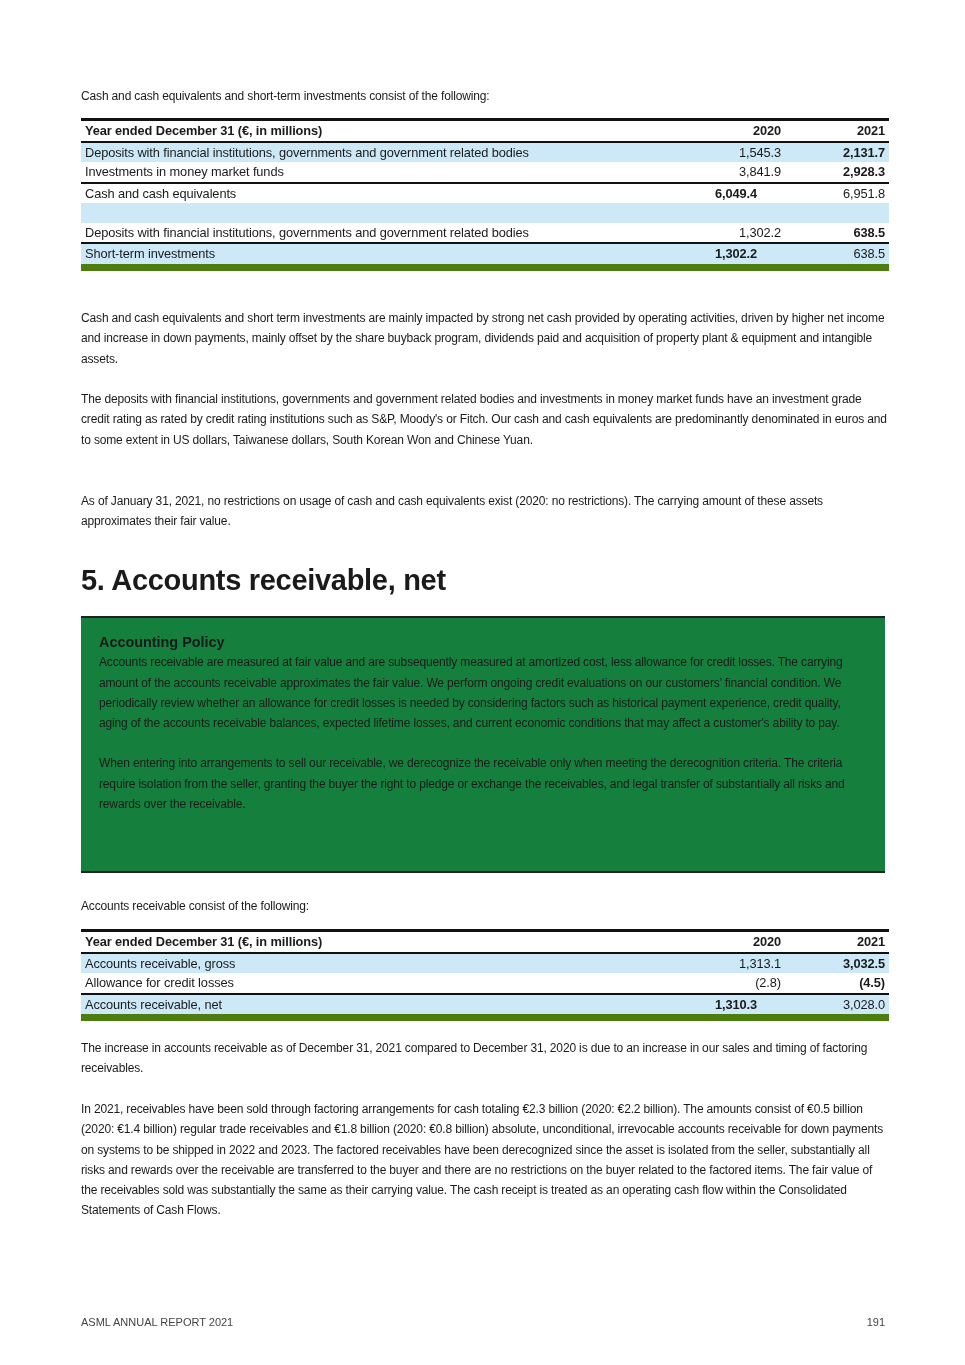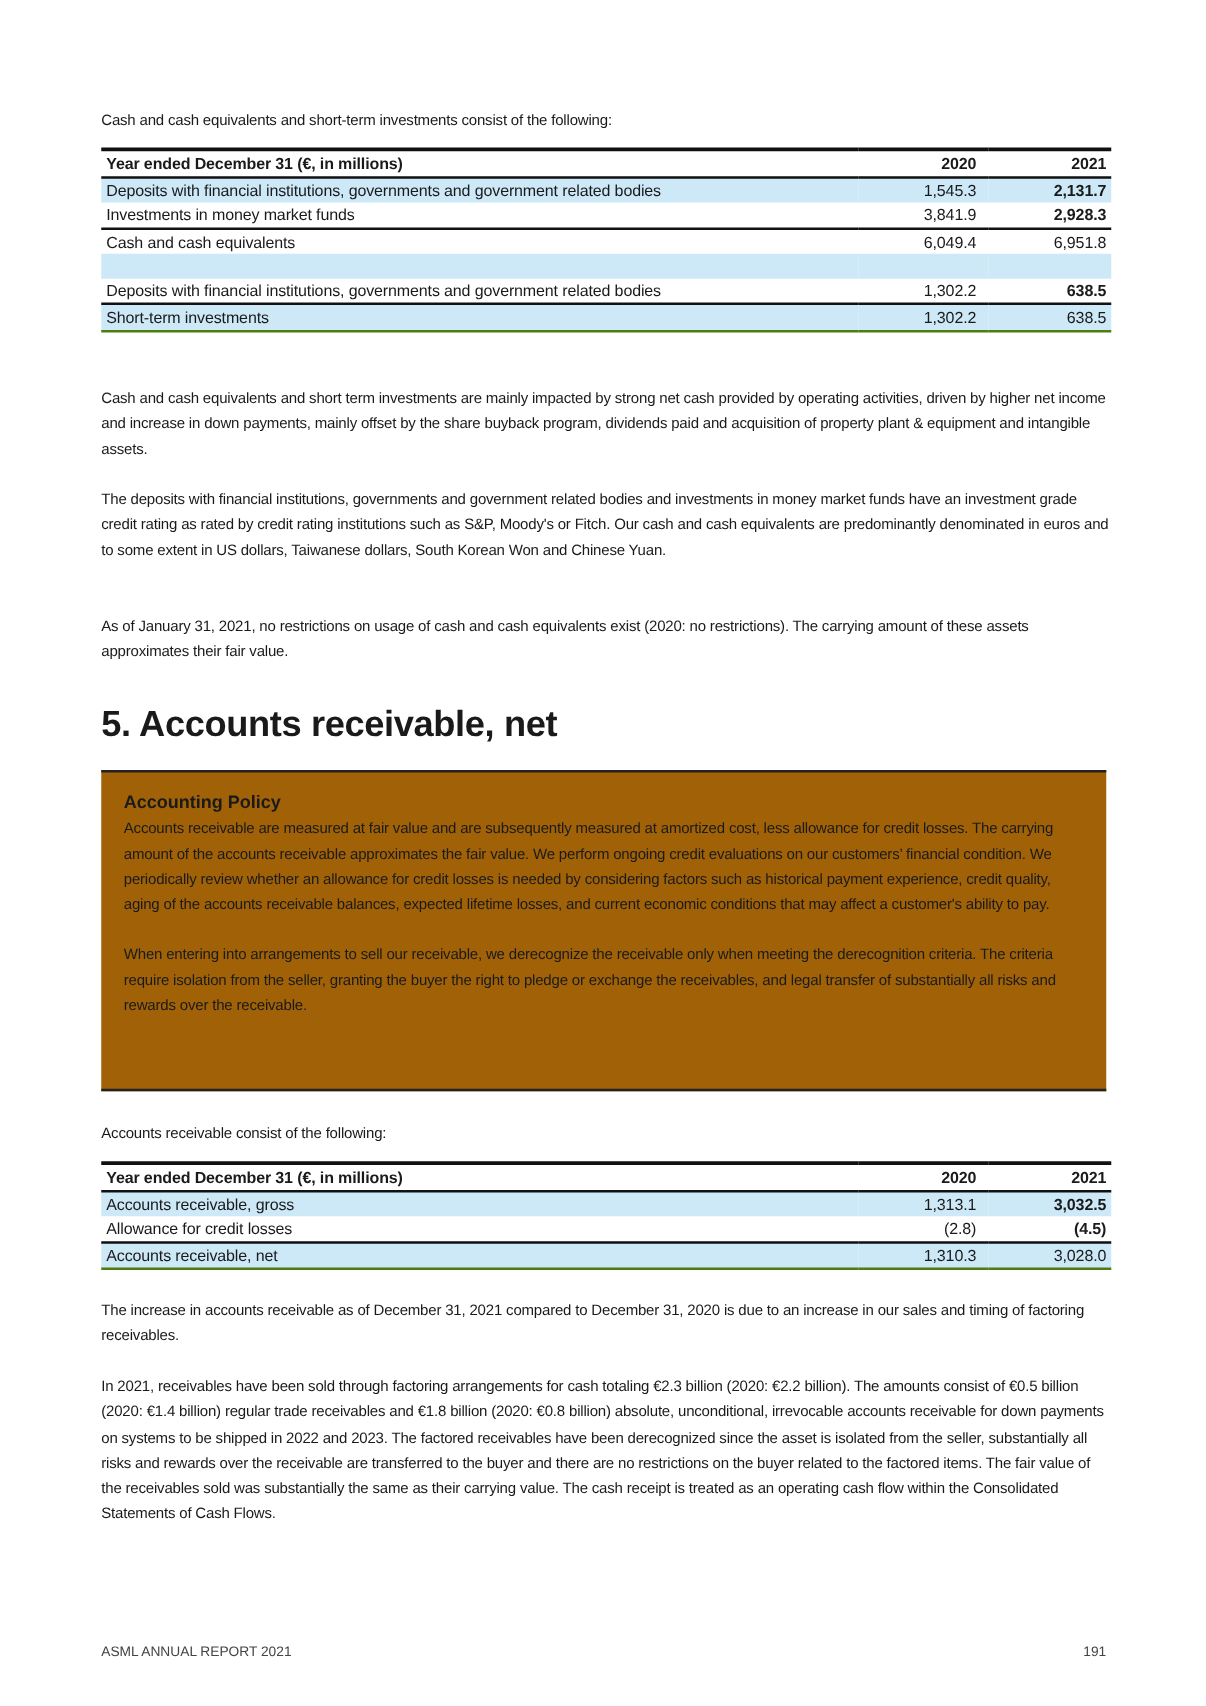--- a/index.html
+++ b/index.html
@@ -14,35 +14,35 @@
   .intro { position: absolute; top: 86px; left: 0; }
   table.fin {
     border-collapse: collapse; width: 808px; font-size: 12.8px; letter-spacing: -0.1px;
   }
   table.fin td { padding: 0 4px; height: 19.5px; line-height: 19.5px; }
   table.fin td.num { text-align: right; width: 90px; }
   table.fin td.num.y20 { padding-right: 10px; }
   table.fin tr.head td { font-weight: bold; border-top: 3px solid #111; border-bottom: 2px solid #111; }
   table.fin tr.shade td { background: #cde9f8; }
   table.fin tr.total td { font-weight: normal; }
-  table.fin tr.total td.y20 { font-weight: normal; }
-  table.fin tr.last td { border-bottom: 2px solid #4d7c0f; }
+  table.fin tr.total td.y20 { font-weight: bold; text-align: center; }
+  table.fin tr.last td { border-bottom: 7px solid #4d7c0f; }
   table.fin tr.topline td { border-top: 2px solid #111; }
   table.fin td.b { font-weight: bold; margin-top: 44px; }
   .t1 { position: absolute; top: 118px; left: 0; }
   .p1 { position: absolute; top: 308px; left: 0; width: 808px; }
   .p2 { position: absolute; top: 389px; left: 0; width: 808px; }
   .p3 { position: absolute; top: 491px; left: 0; width: 808px; }
   h2.sec {
     position: absolute; top: 564px; left: 0; margin: 0;
     font-size: 29px; font-weight: bold; letter-spacing: -0.3px;
   }
   .policy {
     position: absolute; top: 616px; left: 0; width: 804px; height: 253px;
-    background: #a16207; border-top: 2px solid #222; border-bottom: 2px solid #222;
+    background: #15803d; border-top: 2px solid #222; border-bottom: 2px solid #222;
   }
   .policy .inner { padding: 14px 18px 0 18px; }
   .policy .ptitle { font-weight: bold; font-size: 14.4px; line-height: 20.3px; }
   .policy .gap { height: 20px; }
   .p4 { position: absolute; top: 896px; left: 0; }
   .t2 { position: absolute; top: 929px; left: 0; }
   .p5 { position: absolute; top: 1038px; left: 0; width: 808px; }
   .p6 { position: absolute; top: 1099px; left: 0; width: 808px; }
   .footer { position: absolute; top: 1316px; left: 0; width: 804px; font-size: 11px; color: #444; }
   .footer .left { position: absolute; left: 0; }

